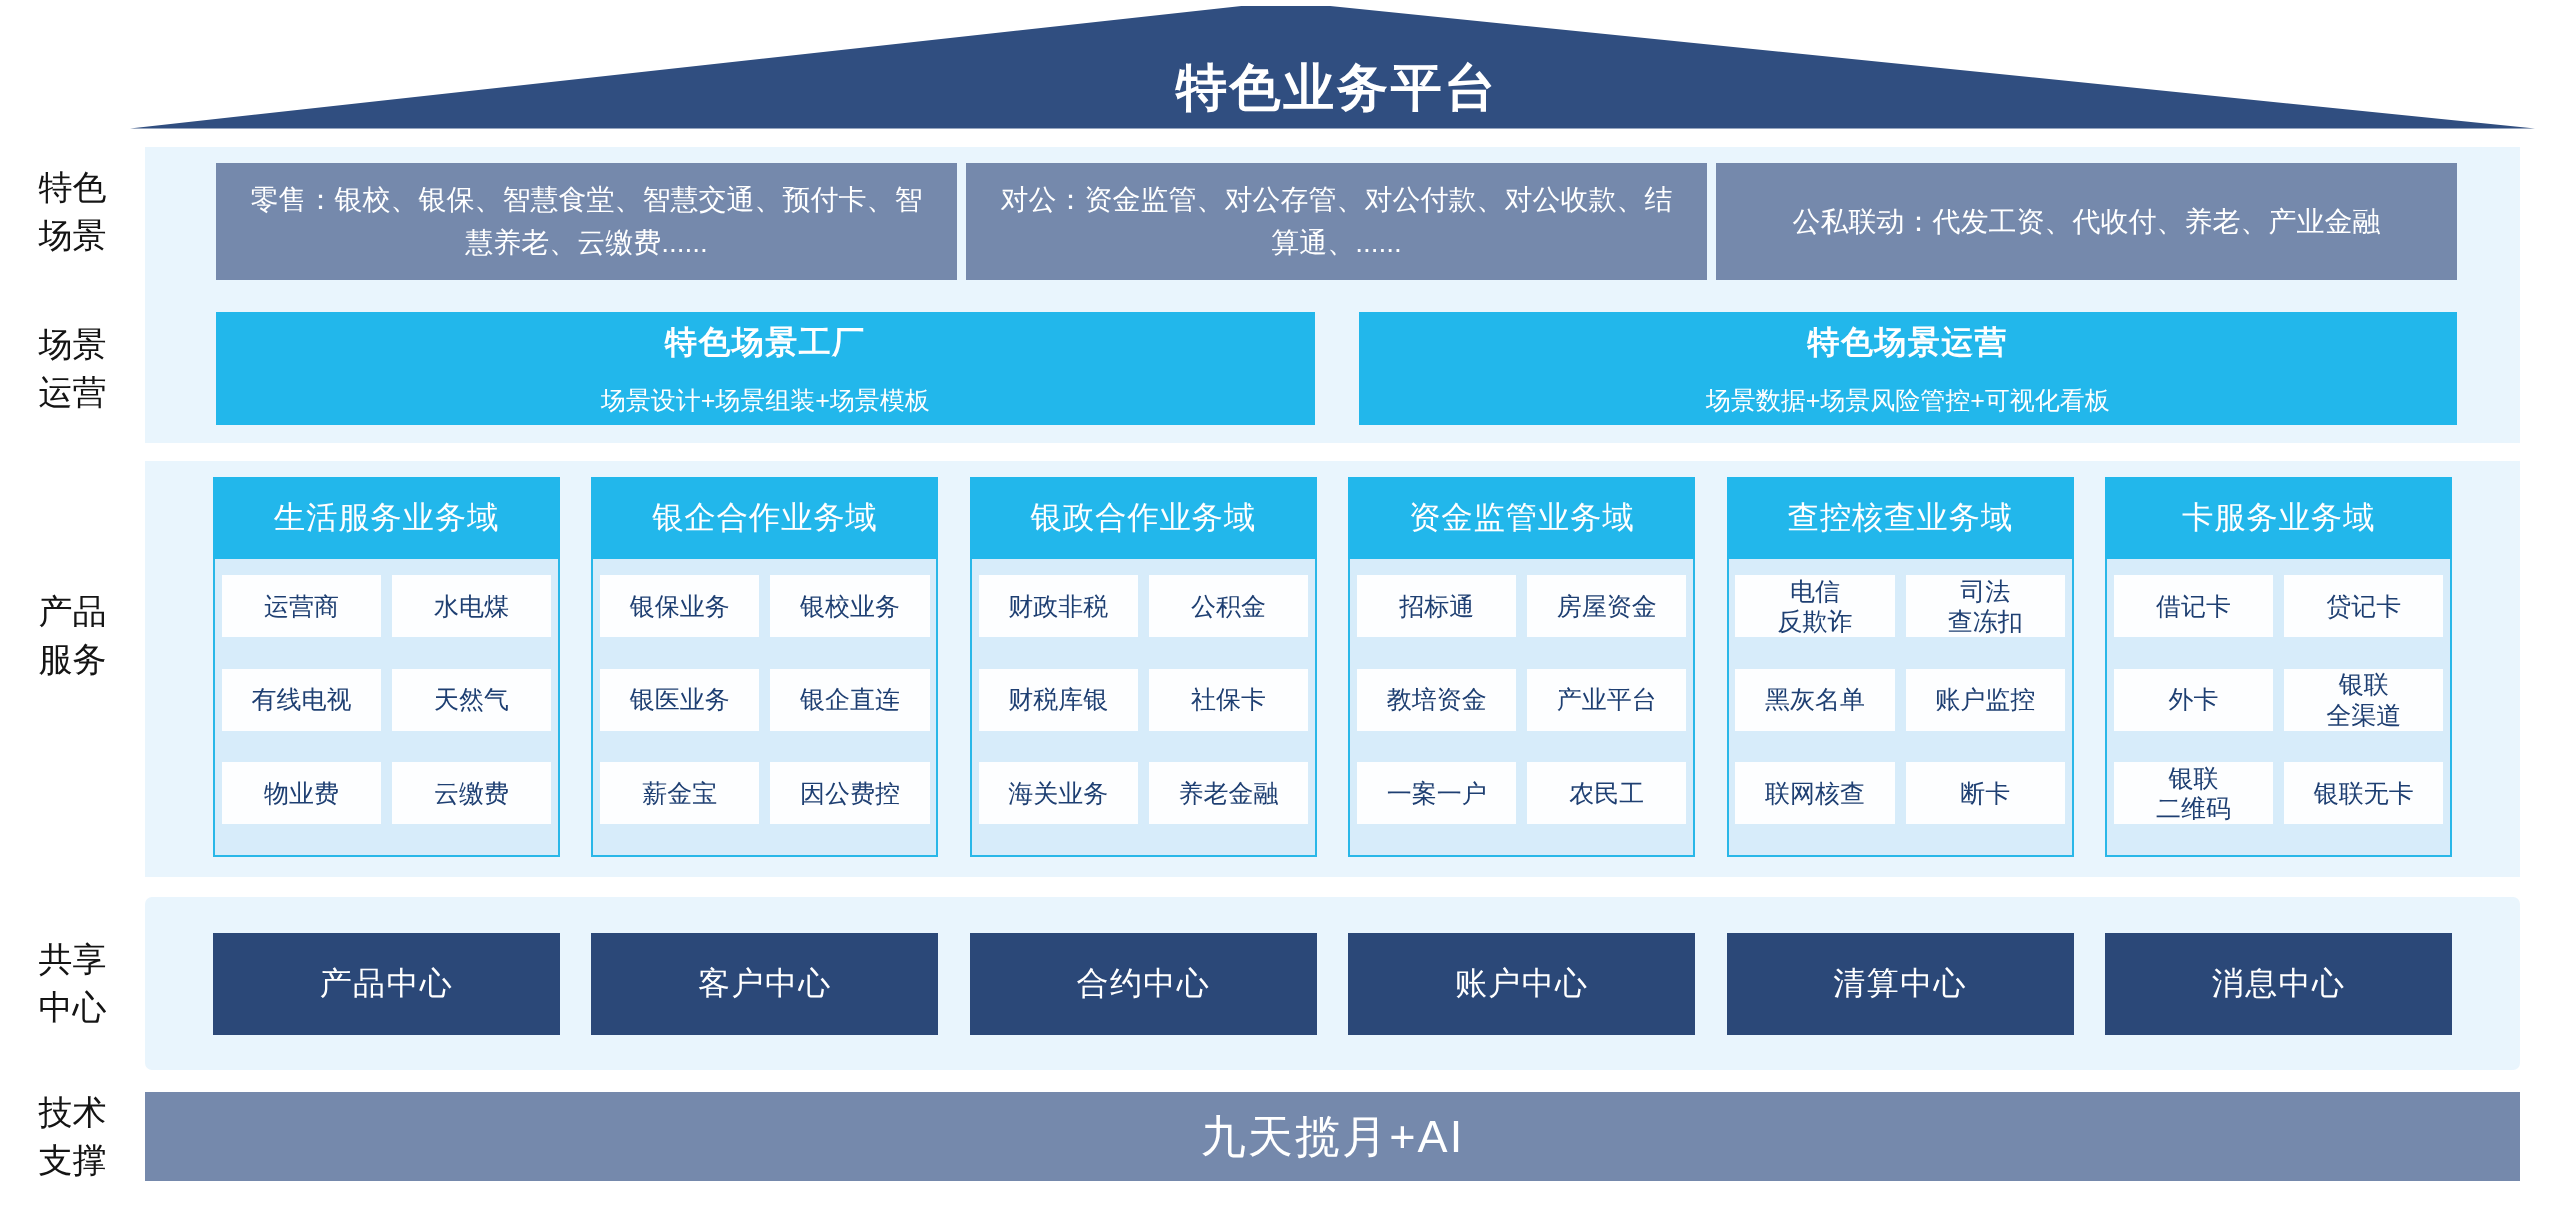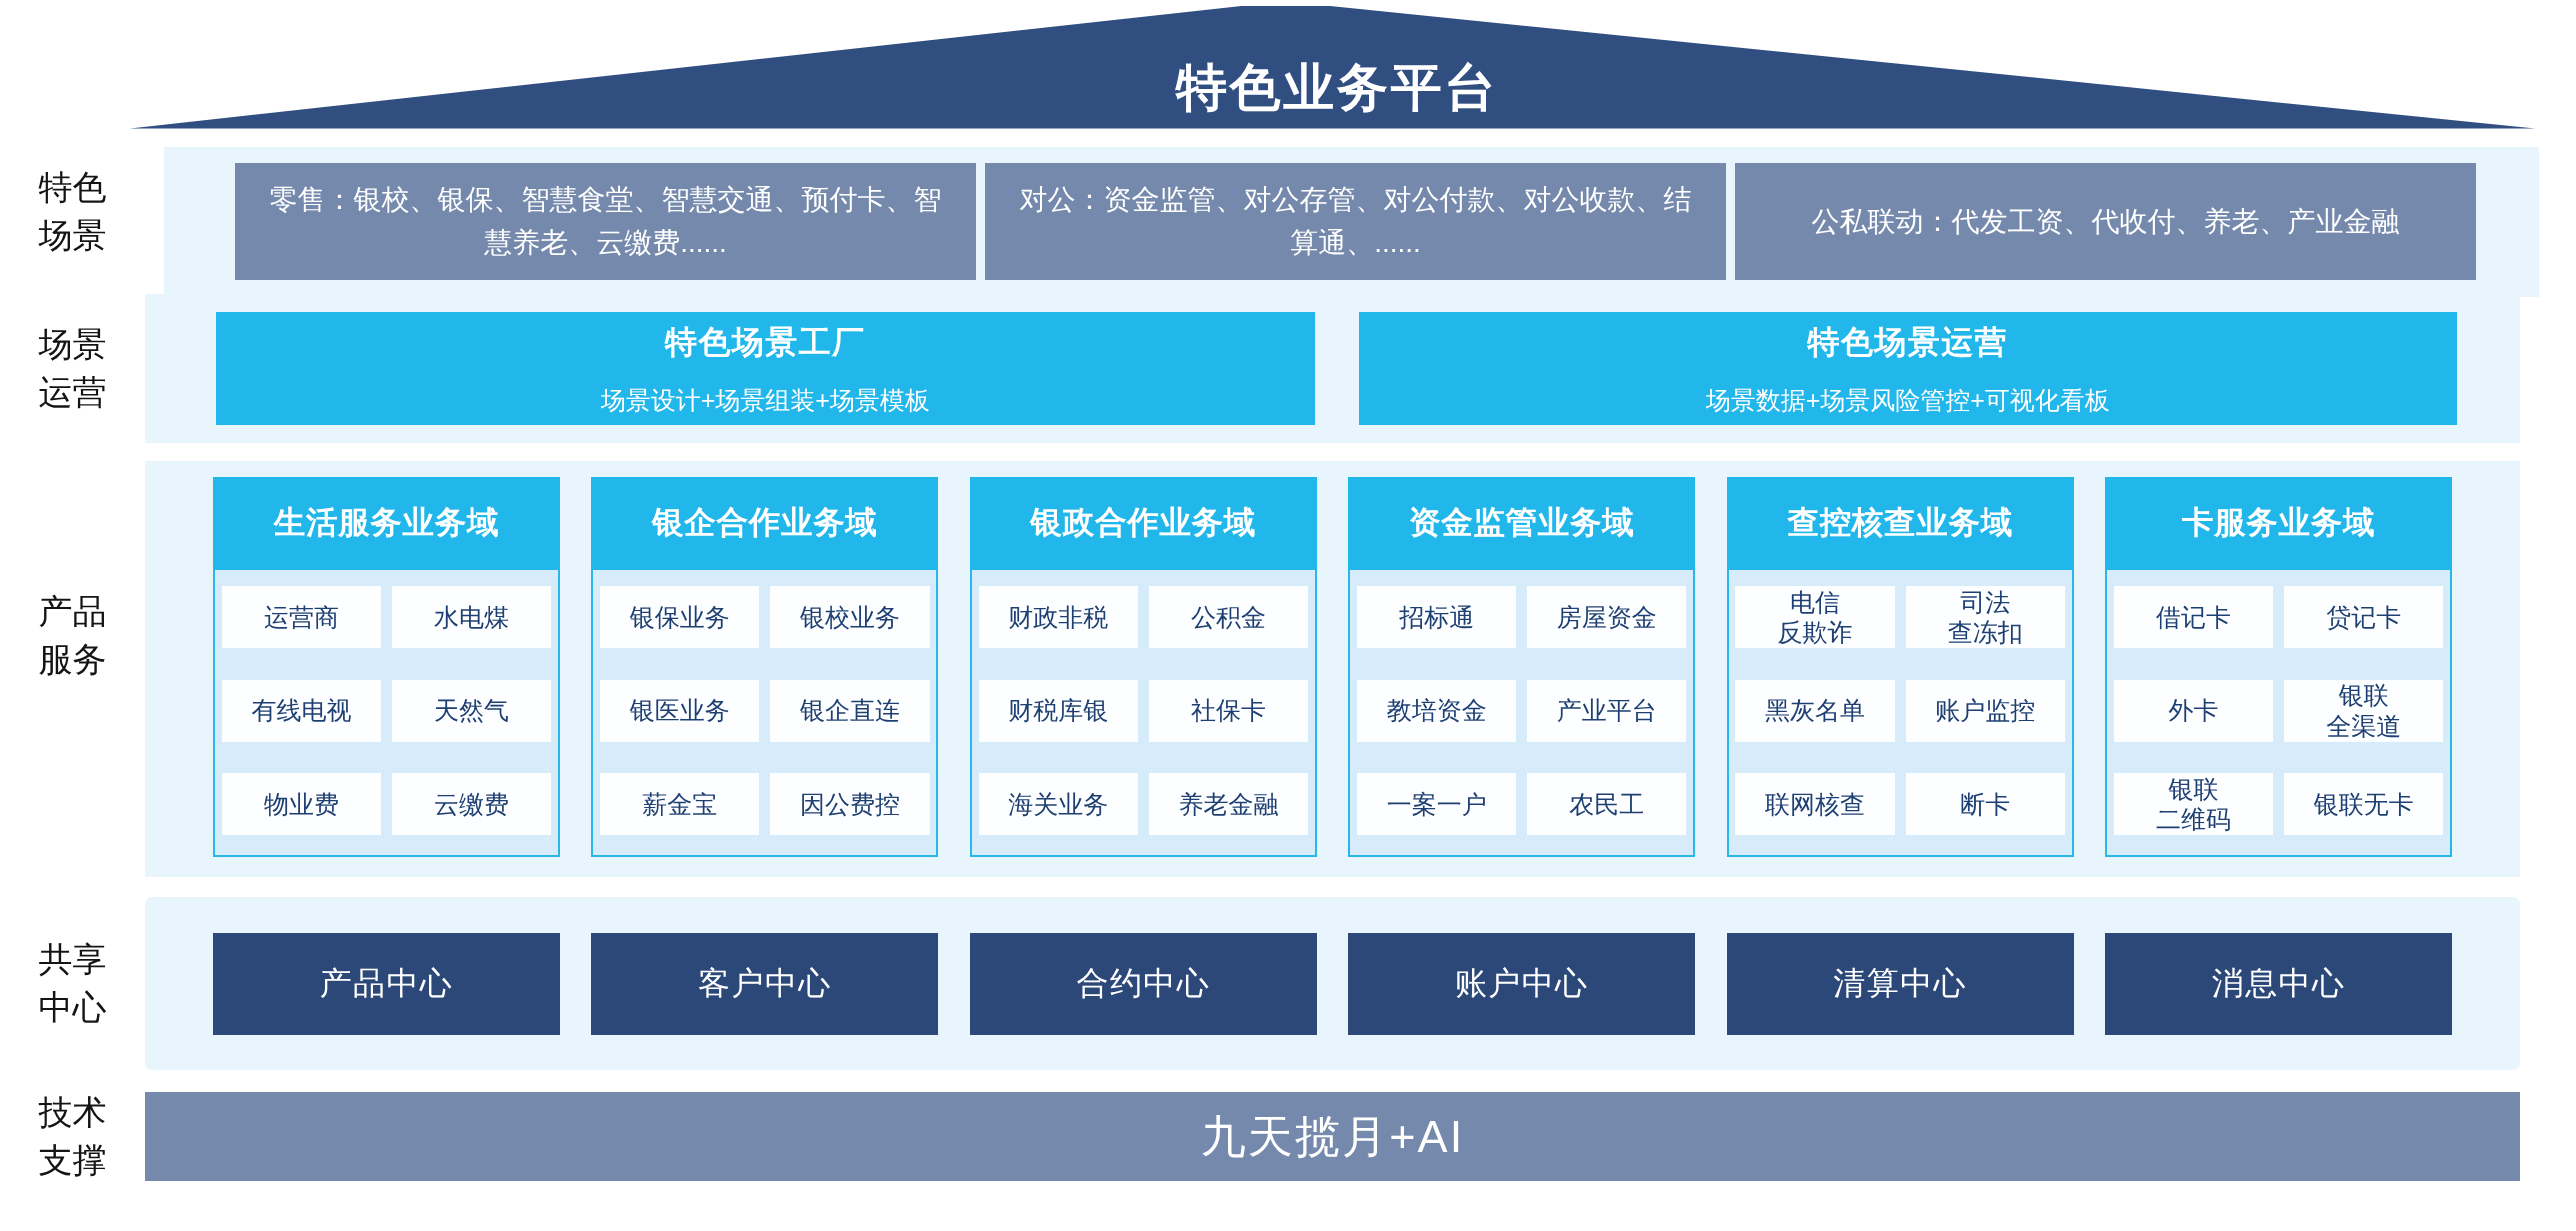--- a/index.html
+++ b/index.html
@@ -24,21 +24,21 @@
     white-space: pre-line; font-weight: 500;
   }
   .lbl-scene { top: 147px; height: 130px; }
   .lbl-op    { top: 294px; height: 149px; }
   .lbl-prod  { top: 461px; height: 350px; }
   .lbl-share { top: 897px; height: 173px; }
   .lbl-tech  { top: 1092px; height: 89px; }
 
   
   .band { position: absolute; left: 145px; width: 2375px; background: #E9F5FD; display: flex; }
-  .band-scene { top: 147px; height: 150px; padding: 15.7px 63px 17px 71px; gap: 9px; margin-left: 19px; }
+  .band-scene { top: 147px; height: 150px; padding: 15.7px 63px 17px 71px; gap: 9px; }
   .band-op    { top: 294px; height: 149px; padding: 18px 63px 18px 71px; gap: 44px; }
   .band-prod  { top: 461px; height: 416px; padding: 15.7px 68px 20.5px 68px; gap: 31.5px; }
   .band-share { top: 897px; height: 173px; padding: 36px 68px 35px 68px; gap: 31.5px; border-radius: 7px; }
 
   
   .scene-box {
     flex: 1 1 0; background: #7589AC; color: #fff;
     display: flex; align-items: center; justify-content: center;
     text-align: center; font-size: 28px; line-height: 1.55; padding: 0 31.5px;
   }
@@ -47,21 +47,21 @@
   .op-box {
     flex: 1 1 0; background: #22B7EB; color: #fff;
     display: flex; flex-direction: column; align-items: center; justify-content: center; gap: 19px;
   }
   .op-title { font-size: 32px; font-weight: bold; letter-spacing: 1.4px; }
   .op-sub { font-size: 25px; }
 
   
   .domain { flex: 1 1 0; display: flex; flex-direction: column; }
   .domain-header {
-    height: 93px; background: #22B7EB; color: #fff; font-weight: bold; font-size: 31.5px;
+    height: 82px; background: #22B7EB; color: #fff; font-weight: normal; font-size: 31.5px;
     display: flex; align-items: center; justify-content: center; letter-spacing: 0.7px;
   }
   .domain-body {
     flex: 1; background: #D7ECFA; border: 2.1px solid #29B7E8; border-top: none;
     padding: 16.4px 6.8px 0 6.8px;
     display: grid; grid-template-columns: 1fr 1fr; column-gap: 11px; row-gap: 31.5px;
     grid-auto-rows: 62px; align-content: start;
   }
   .cell {
     background: #FDFEFF; color: #1E3F72; font-size: 25px; line-height: 1.22;

